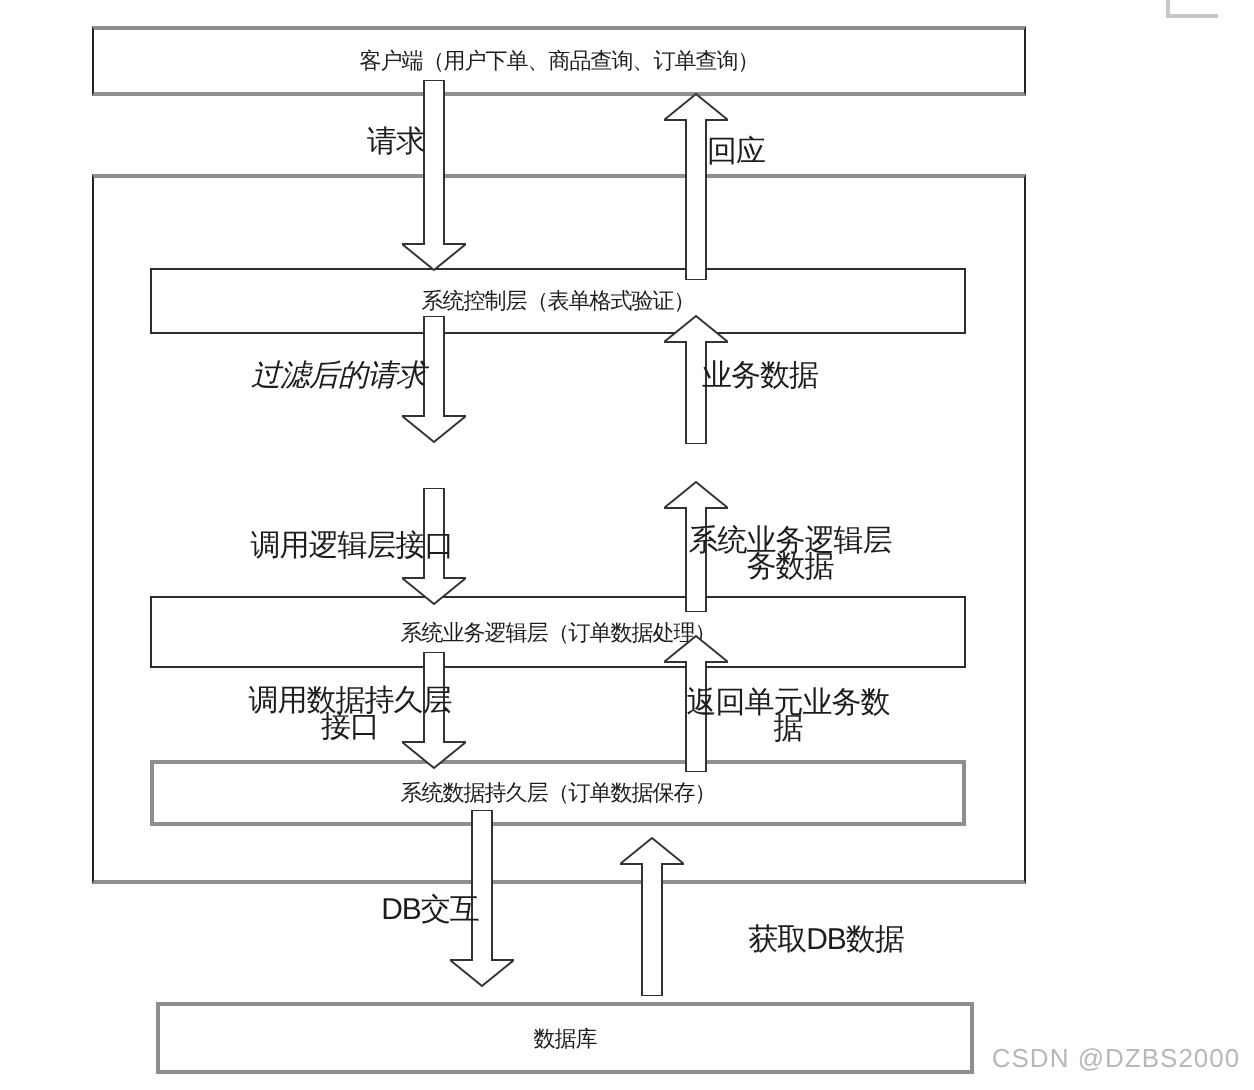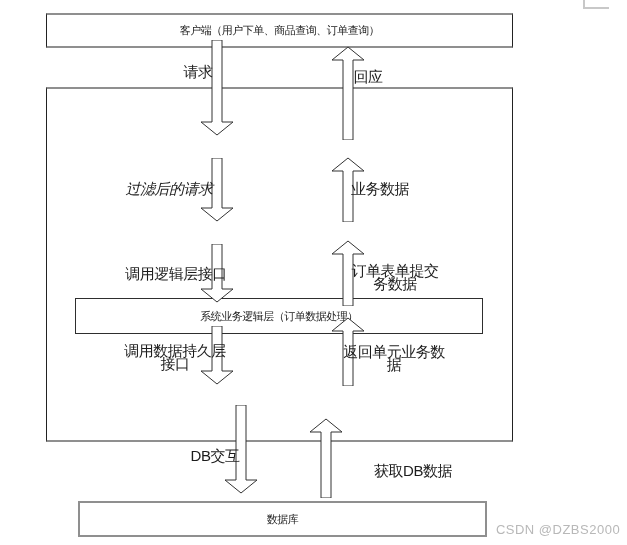--- a/index.html
+++ b/index.html
@@ -57,22 +57,28 @@
 
   <div class="artifact" style="left:583px; top:0; width:2px; height:9px;"></div>
   <div class="artifact" style="left:583px; top:7px; width:26px; height:2px;"></div>
 
   <div class="box box-mixed box-outer" style="left:46px; top:87px; width:467px; height:355px;"></div>
 
   <div class="box box-mixed" style="left:46px; top:13px; width:467px; height:35px;">
     <span>客户端（用户下单、商品查询、订单查询）</span>
   </div>
 
+  <div class="box box-thin" style="left:75px; top:134px; width:408px; height:33px;">
+    <span>系统控制层（表单格式验证）</span>
+  </div>
   <div class="box box-thin" style="left:75px; top:298px; width:408px; height:36px;">
     <span>系统业务逻辑层（订单数据处理）</span>
+  </div>
+  <div class="box box-thick" style="left:75px; top:380px; width:408px; height:33px;">
+    <span>系统数据持久层（订单数据保存）</span>
   </div>
 
   <div class="box box-thick" style="left:78px; top:501px; width:409px; height:36px;">
     <span>数据库</span>
   </div>
 
   <div class="arrow" style="left:201px; top:40px;">
     <svg width="32" height="96" viewBox="0 0 32 96">
       <polygon points="11,0 11,82 0,82 16,95 32,82 21,82 21,0" fill="#ffffff" stroke="#333333" stroke-width="1"></polygon>
     </svg>
@@ -125,21 +131,21 @@
     <svg width="32" height="80" viewBox="0 0 32 80">
       <polygon points="11,80 11,14 0,14 16,1 32,14 21,14 21,80" fill="#ffffff" stroke="#333333" stroke-width="1"></polygon>
     </svg>
   </div>
 
   <div class="lbl" style="left:198px; top:71px;">请求</div>
   <div class="lbl" style="left:368px; top:76px;">回应</div>
   <div class="lbl" style="left:169px; top:188px;font-style:italic;">过滤后的请求</div>
   <div class="lbl" style="left:380px; top:188px;">业务数据</div>
   <div class="lbl" style="left:176px; top:273px;">调用逻辑层接口</div>
-  <div class="lbl" style="left:395px; top:277px;">订单表单提交
+  <div class="lbl" style="left:395px; top:277px;">系统业务逻辑层
 务数据</div>
   <div class="lbl" style="left:394px; top:358px;">返回单元业务数
 据</div>
   <div class="lbl" style="left:175px; top:357px;">调用数据持久层
 接口</div>
   <div class="lbl" style="left:215px; top:455px;">DB交互</div>
   <div class="lbl" style="left:367px; top:470px;margin-left:46px;">获取DB数据</div>
 
   <div class="watermark" style="left:558px; top:529px;">CSDN @DZBS2000</div>
 

